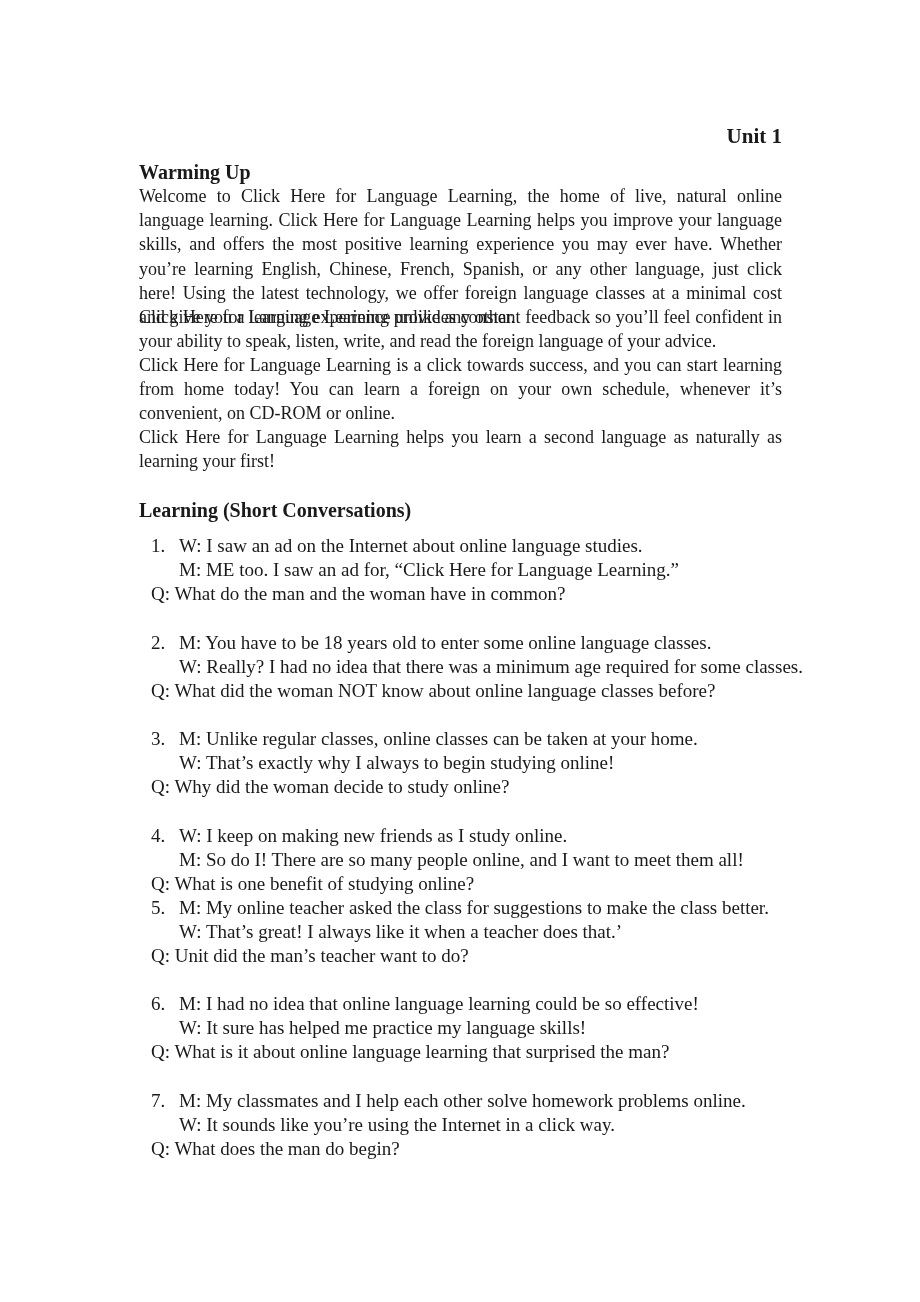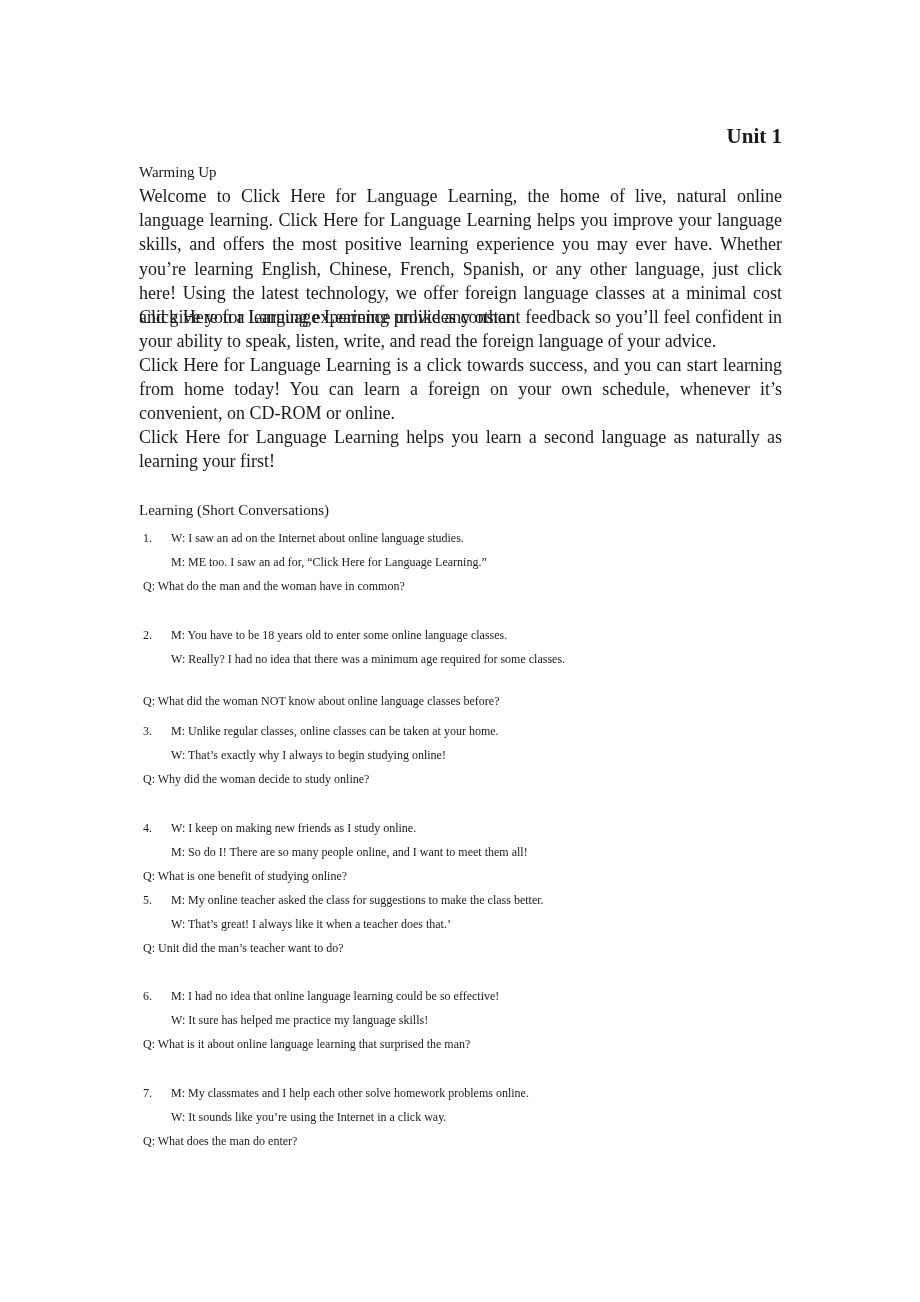--- a/index.html
+++ b/index.html
@@ -8,28 +8,28 @@
       font-family: "Liberation Serif", "DejaVu Serif", serif;
       color: #1a1a1a;
     }
     .page { position: absolute; left: 139px; top: 0; width: 643px; }
     .title {
       position: absolute; left: 0; width: 643px; top: 122px;
       text-align: right; font-weight: bold; font-size: 21px; line-height: 28px;
       margin: 0;
     }
     .h2 {
-      position: absolute; left: 0; font-weight: normal; font-size: 15px; line-height: 24px; margin: 0;
+      position: absolute; left: 0; font-weight: bold; font-size: 20px; line-height: 24px; margin: 0;
     }
     .para {
       position: absolute; left: 0; width: 643px; margin: 0;
       font-size: 18px; line-height: 24.2px; text-align: justify;
       text-align-last: left;
     }
-    .line { position: absolute; left: 0; margin: 4px; font-size: 12px; line-height: 24px; white-space: nowrap; }
+    .line { position: absolute; left: 0; margin: 12px; font-size: 19px; line-height: 24px; white-space: nowrap; }
     .num { position: absolute; left: 0; }
     .ind { position: absolute; left: 28px; }
   </style>
 </head>
 <body>
 
 <div class="page">
   <h1 class="title">Unit 1</h1>
 
   <h2 class="h2" style="top:160px">Warming Up</h2>
@@ -52,21 +52,21 @@
   </div>
 
   <div>
     <div class="line" style="top:619px">
         <span class="num">2.</span>
         <span class="ind">M: You have to be 18 years old to enter some online language classes.</span>
       </div>
     <div class="line" style="top:643px">
         <span class="ind">W: Really? I had no idea that there was a minimum age required for some classes.</span>
       </div>
-    <div class="line" style="top:685px">Q: What did the woman NOT know about online language classes before?</div>
+    <div class="line" style="top:667px">Q: What did the woman NOT know about online language classes before?</div>
   </div>
 
   <div>
     <div class="line" style="top:715px">
         <span class="num">3.</span>
         <span class="ind">M: Unlike regular classes, online classes can be taken at your home.</span>
       </div>
     <div class="line" style="top:739px">
         <span class="ind">W: That’s exactly why I always to begin studying online!</span>
       </div>
@@ -107,15 +107,15 @@
   </div>
 
   <div>
     <div class="line" style="top:1077px">
         <span class="num">7.</span>
         <span class="ind">M: My classmates and I help each other solve homework problems online.</span>
       </div>
     <div class="line" style="top:1101px">
         <span class="ind">W: It sounds like you’re using the Internet in a click way.</span>
       </div>
-    <div class="line" style="top:1125px">Q: What does the man do enter?</div>
+    <div class="line" style="top:1125px">Q: What does the man do begin?</div>
   </div>
 </div>
 
 </body></html>

